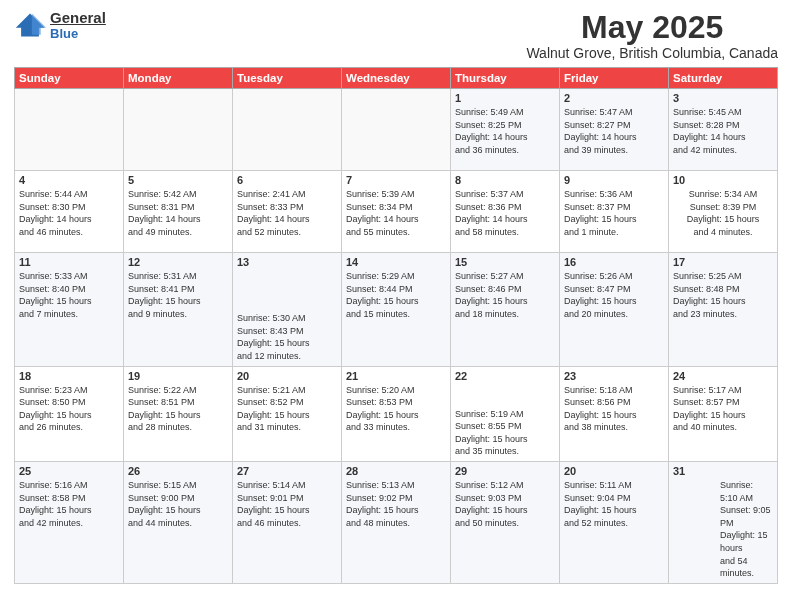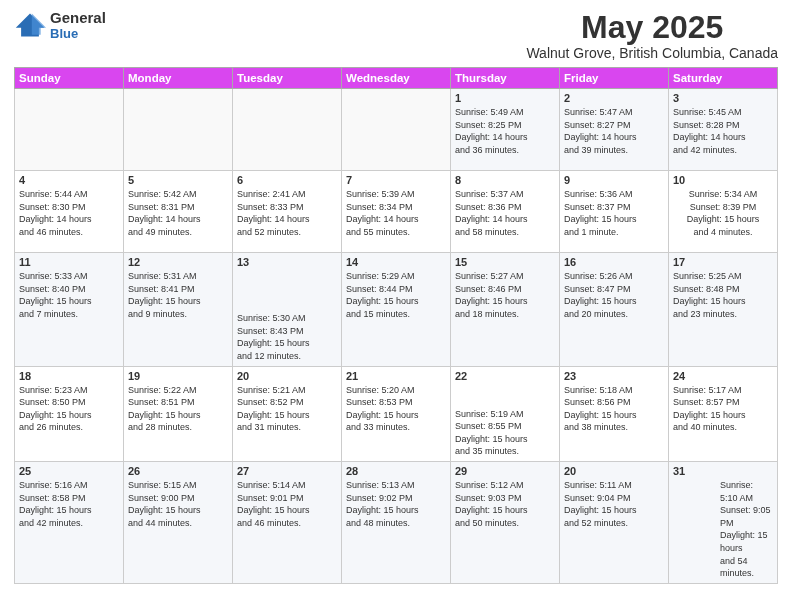--- a/index.html
+++ b/index.html
@@ -28,20 +28,21 @@
     }
     .logo-text {
       display: flex;
       flex-direction: column;
       line-height: 1.1;
     }
     .logo-general {
       font-size: 15px;
       font-weight: bold;
       color: #333;
+      text-decoration: underline;
     }
     .logo-blue {
       font-size: 13px;
       font-weight: bold;
       color: #2a6db5;
     }
     .logo-icon {
       width: 32px;
       height: 28px;
     }
@@ -57,21 +58,21 @@
     .location-title {
       font-size: 14px;
       color: #333;
     }
     .calendar {
       width: 100%;
       border-collapse: collapse;
       table-layout: fixed;
     }
     .calendar th {
-      background: #d946ef;
+      background: #ef4444;
       color: #fff;
       font-size: 11.5px;
       font-weight: bold;
       padding: 4px 4px;
       border: 1px solid #aaa;
       text-align: left;
     }
     .calendar td {
       border: 1px solid #ccc;
       vertical-align: top;

